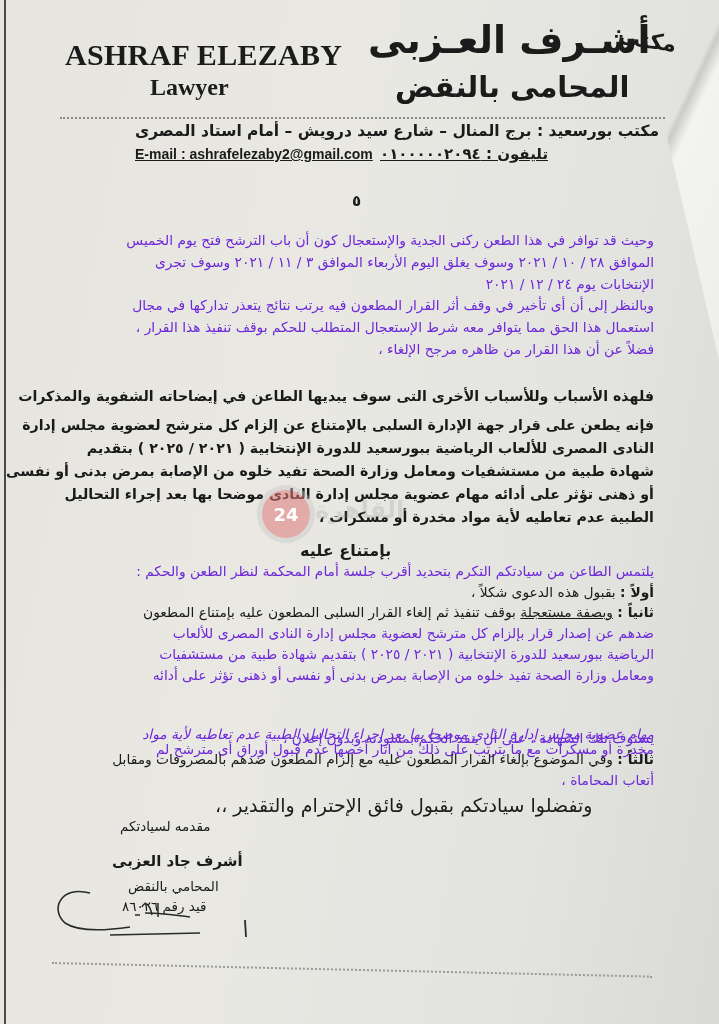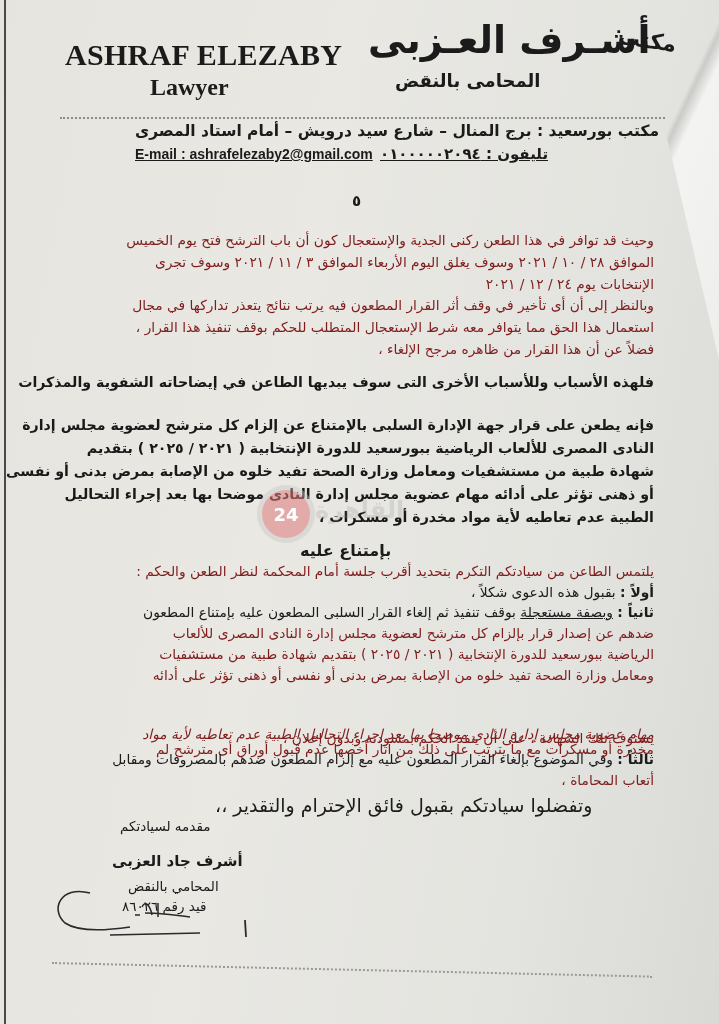--- a/index.html
+++ b/index.html
@@ -18,30 +18,30 @@
     background: linear-gradient(115deg, rgba(0,0,0,0) 45%, rgba(160,160,160,0.35) 47%, rgba(245,245,243,0.9) 52%, #eeeeec 100%);
     clip-path: polygon(30% 0, 100% 0, 100% 100%);
   }
   .abs { position:absolute; white-space:nowrap; }
   .rtl { direction: rtl; unicode-bidi: plaintext; }
 
   .en-name { left:65px; top:38px; font-family:"Liberation Serif", serif; font-weight:bold; font-size:30px; letter-spacing:0.3px; }
   .en-title { left:150px; top:74px; font-family:"Liberation Serif", serif; font-weight:bold; font-size:24px; }
   .ar-office { left:618px; top:28px; font-family:"DejaVu Sans", sans-serif; font-weight:bold; font-size:22px; transform:rotate(8deg); }
   .ar-name { left:368px; top:18px; font-family:"DejaVu Sans", sans-serif; font-weight:900; font-size:38px; letter-spacing:-1px; }
-  .ar-title { left:395px; top:70px; font-weight:bold; font-size:18px; }
+  .ar-title { left:395px; top:70px; font-weight:bold; font-size:29px; }
 
   .dotted-top { position:absolute; left:60px; top:117px; width:605px; height:0; border-top:2px dotted #8b8b8b; }
   .address { left:135px; top:122px; font-weight:bold; font-size:15.5px; }
   .phone { left:380px; top:145px; font-weight:bold; font-size:15px; text-decoration:underline; }
   .email { left:135px; top:146px; font-family:"Liberation Sans", sans-serif; font-weight:bold; font-size:14px; text-decoration:underline; }
 
   .pageno { left:352px; top:192px; font-size:15px; font-weight:bold; }
 
-  .body-line { font-family:"DejaVu Sans", sans-serif; font-size:13.8px; right:65px; color:#7f1d1d; }
+  .body-line { font-family:"DejaVu Sans", sans-serif; font-size:13.8px; right:65px; color:#6d28d9; }
   .bold-line { font-weight:bold; font-size:14.2px; color:#191919; }
   .heading-center { left:300px; top:541px; font-weight:bold; font-size:16px; }
 
   .watermark {
     position:absolute; left:262px; top:490px; width:48px; height:48px; border-radius:50%;
     background: rgba(220,120,120,0.55); color:#fff; font-weight:bold; font-size:18px;
     display:flex; align-items:center; justify-content:center;
     box-shadow: 0 0 0 5px rgba(200,200,200,0.45);
   }
   .watermark-text { left:315px; top:496px; font-size:24px; font-weight:bold; color:rgba(140,140,140,0.22); }
@@ -78,21 +78,21 @@
   <div class="abs rtl body-line" style="top:276px;">الإنتخابات يوم ٢٤ / ١٢ / ٢٠٢١</div>
 </div>
 
 <div>
   <div class="abs rtl body-line" style="top:297px;">وبالنظر إلى أن أى تأخير في وقف أثر القرار المطعون فيه يرتب نتائج يتعذر تداركها في مجال</div>
   <div class="abs rtl body-line" style="top:319px;">استعمال هذا الحق مما يتوافر معه شرط الإستعجال المتطلب للحكم بوقف تنفيذ هذا القرار ،</div>
   <div class="abs rtl body-line" style="top:341px;">فضلاً عن أن هذا القرار من ظاهره مرجح الإلغاء ،</div>
 </div>
 
 <div>
-  <div class="abs rtl body-line bold-line" style="top:374px;">فلهذه الأسباب وللأسباب الأخرى التى سوف يبديها الطاعن في إيضاحاته الشفوية والمذكرات</div>
+  <div class="abs rtl body-line bold-line" style="top:388px;">فلهذه الأسباب وللأسباب الأخرى التى سوف يبديها الطاعن في إيضاحاته الشفوية والمذكرات</div>
   <div class="abs rtl body-line bold-line" style="top:417px;">فإنه يطعن على قرار جهة الإدارة السلبى بالإمتناع عن إلزام كل مترشح لعضوية مجلس إدارة</div>
   <div class="abs rtl body-line bold-line" style="top:440px;">النادى المصرى للألعاب الرياضية ببورسعيد للدورة الإنتخابية ( ٢٠٢١ / ٢٠٢٥ ) بتقديم</div>
   <div class="abs rtl body-line bold-line" style="top:463px;">شهادة طبية من مستشفيات ومعامل وزارة الصحة تفيد خلوه من الإصابة بمرض بدنى أو نفسى</div>
   <div class="abs rtl body-line bold-line" style="top:486px;">أو ذهنى تؤثر على أدائه مهام عضوية مجلس إدارة النادى موضحا بها بعد إجراء التحاليل</div>
   <div class="abs rtl body-line bold-line" style="top:509px;margin-left:33px;">الطبية عدم تعاطيه لأية مواد مخدرة أو مسكرات ،</div>
 </div>
 
 <div class="watermark">24</div>
 <div class="abs rtl watermark-text">القاهرة</div>
 

